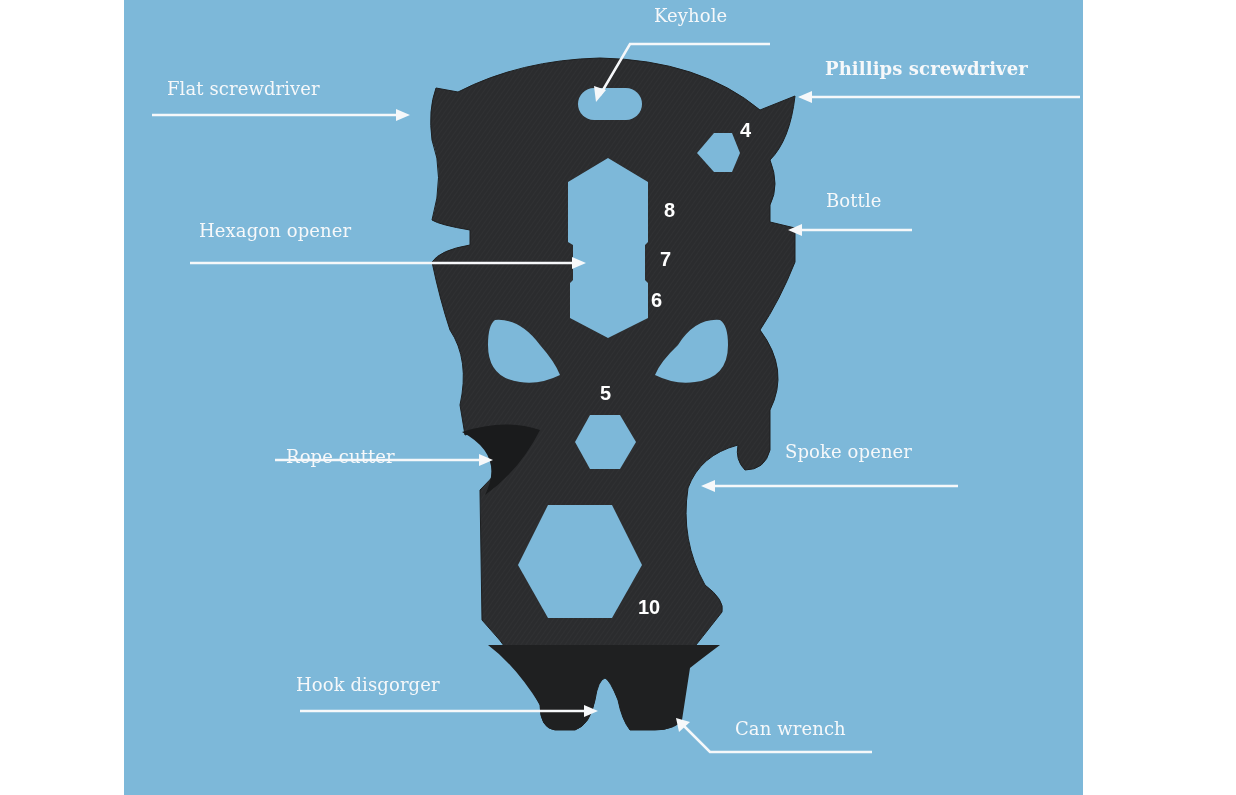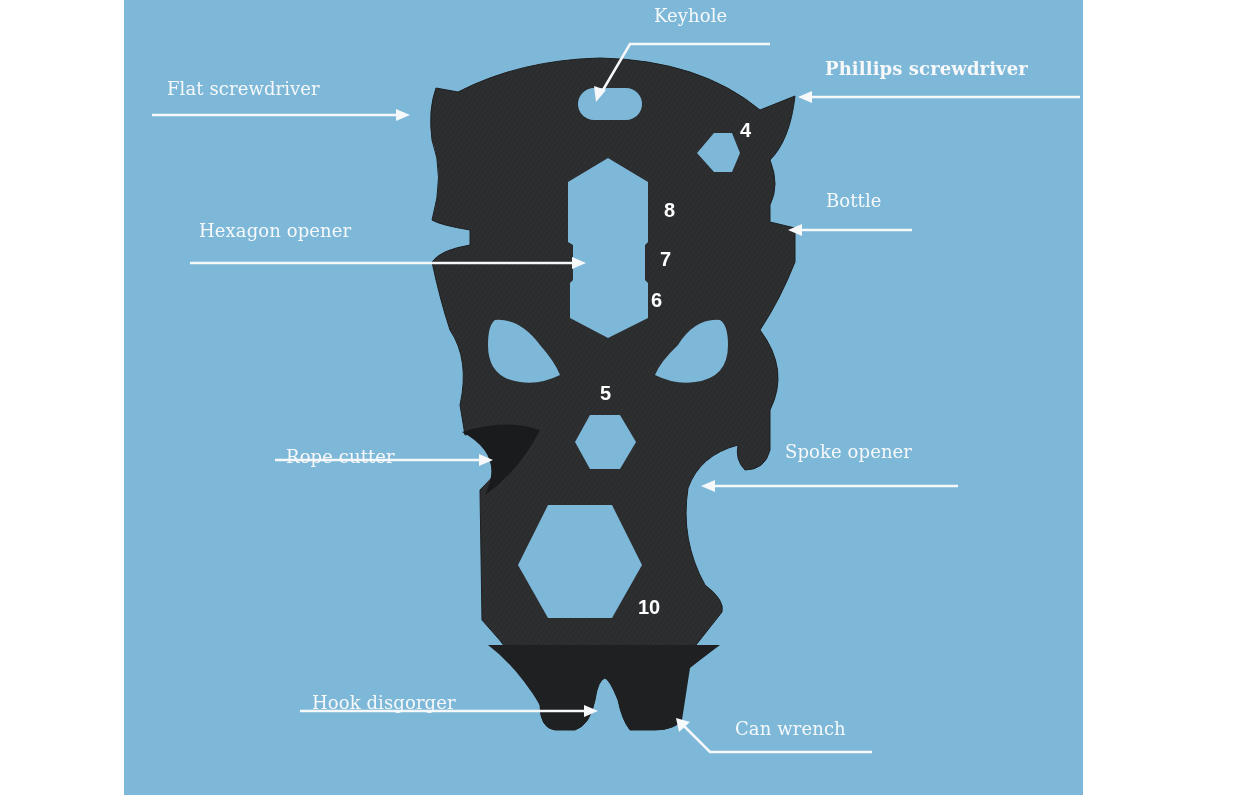--- a/index.html
+++ b/index.html
@@ -113,14 +113,14 @@
   </g>
 </svg>
 
 <div class="lbl" style="left:654px; top:5px;">Keyhole</div>
 <div class="lbl" style="left:167px; top:78px;">Flat screwdriver</div>
 <div class="lbl" style="left:825px; top:58px;font-weight:bold;">Phillips screwdriver</div>
 <div class="lbl" style="left:826px; top:190px;">Bottle</div>
 <div class="lbl" style="left:199px; top:220px;">Hexagon opener</div>
 <div class="lbl" style="left:286px; top:424px;margin-top:22px;">Rope cutter</div>
 <div class="lbl" style="left:785px; top:441px;">Spoke opener</div>
-<div class="lbl" style="left:312px; top:674px;margin-top:18px;">Hook disgorger</div>
+<div class="lbl" style="left:296px; top:674px;">Hook disgorger</div>
 <div class="lbl" style="left:735px; top:718px;">Can wrench</div>
 
 </body></html>

